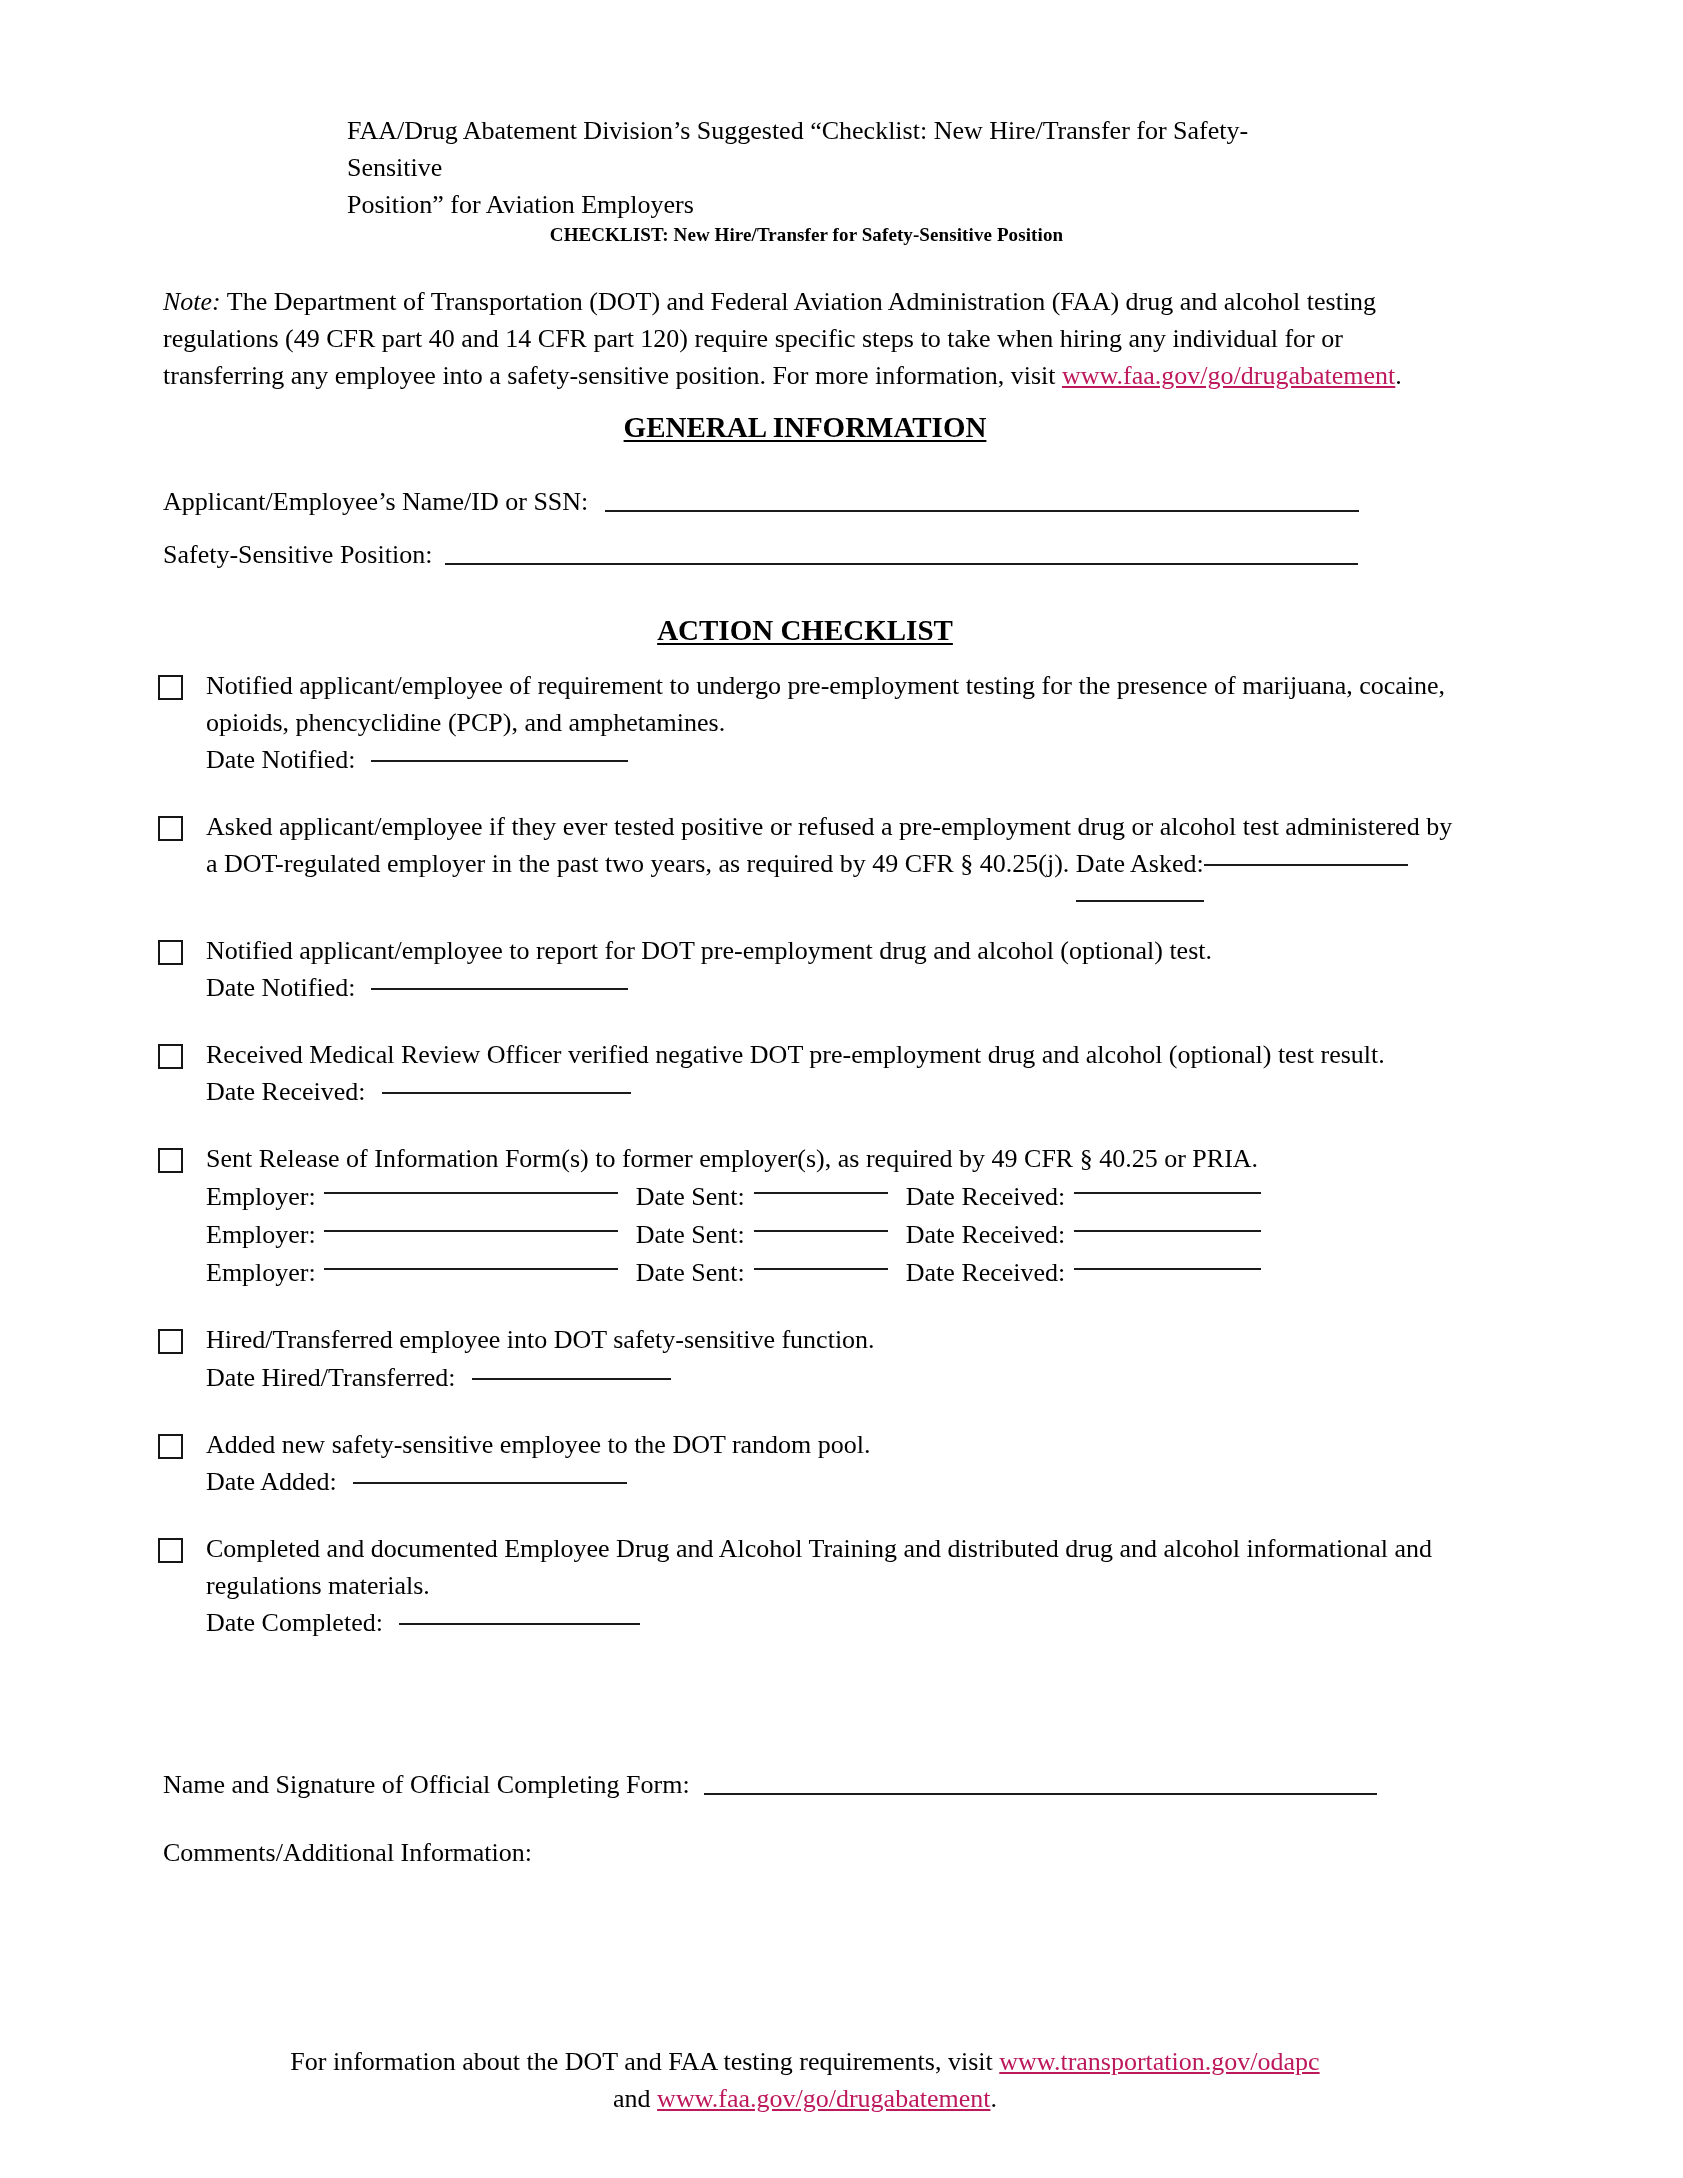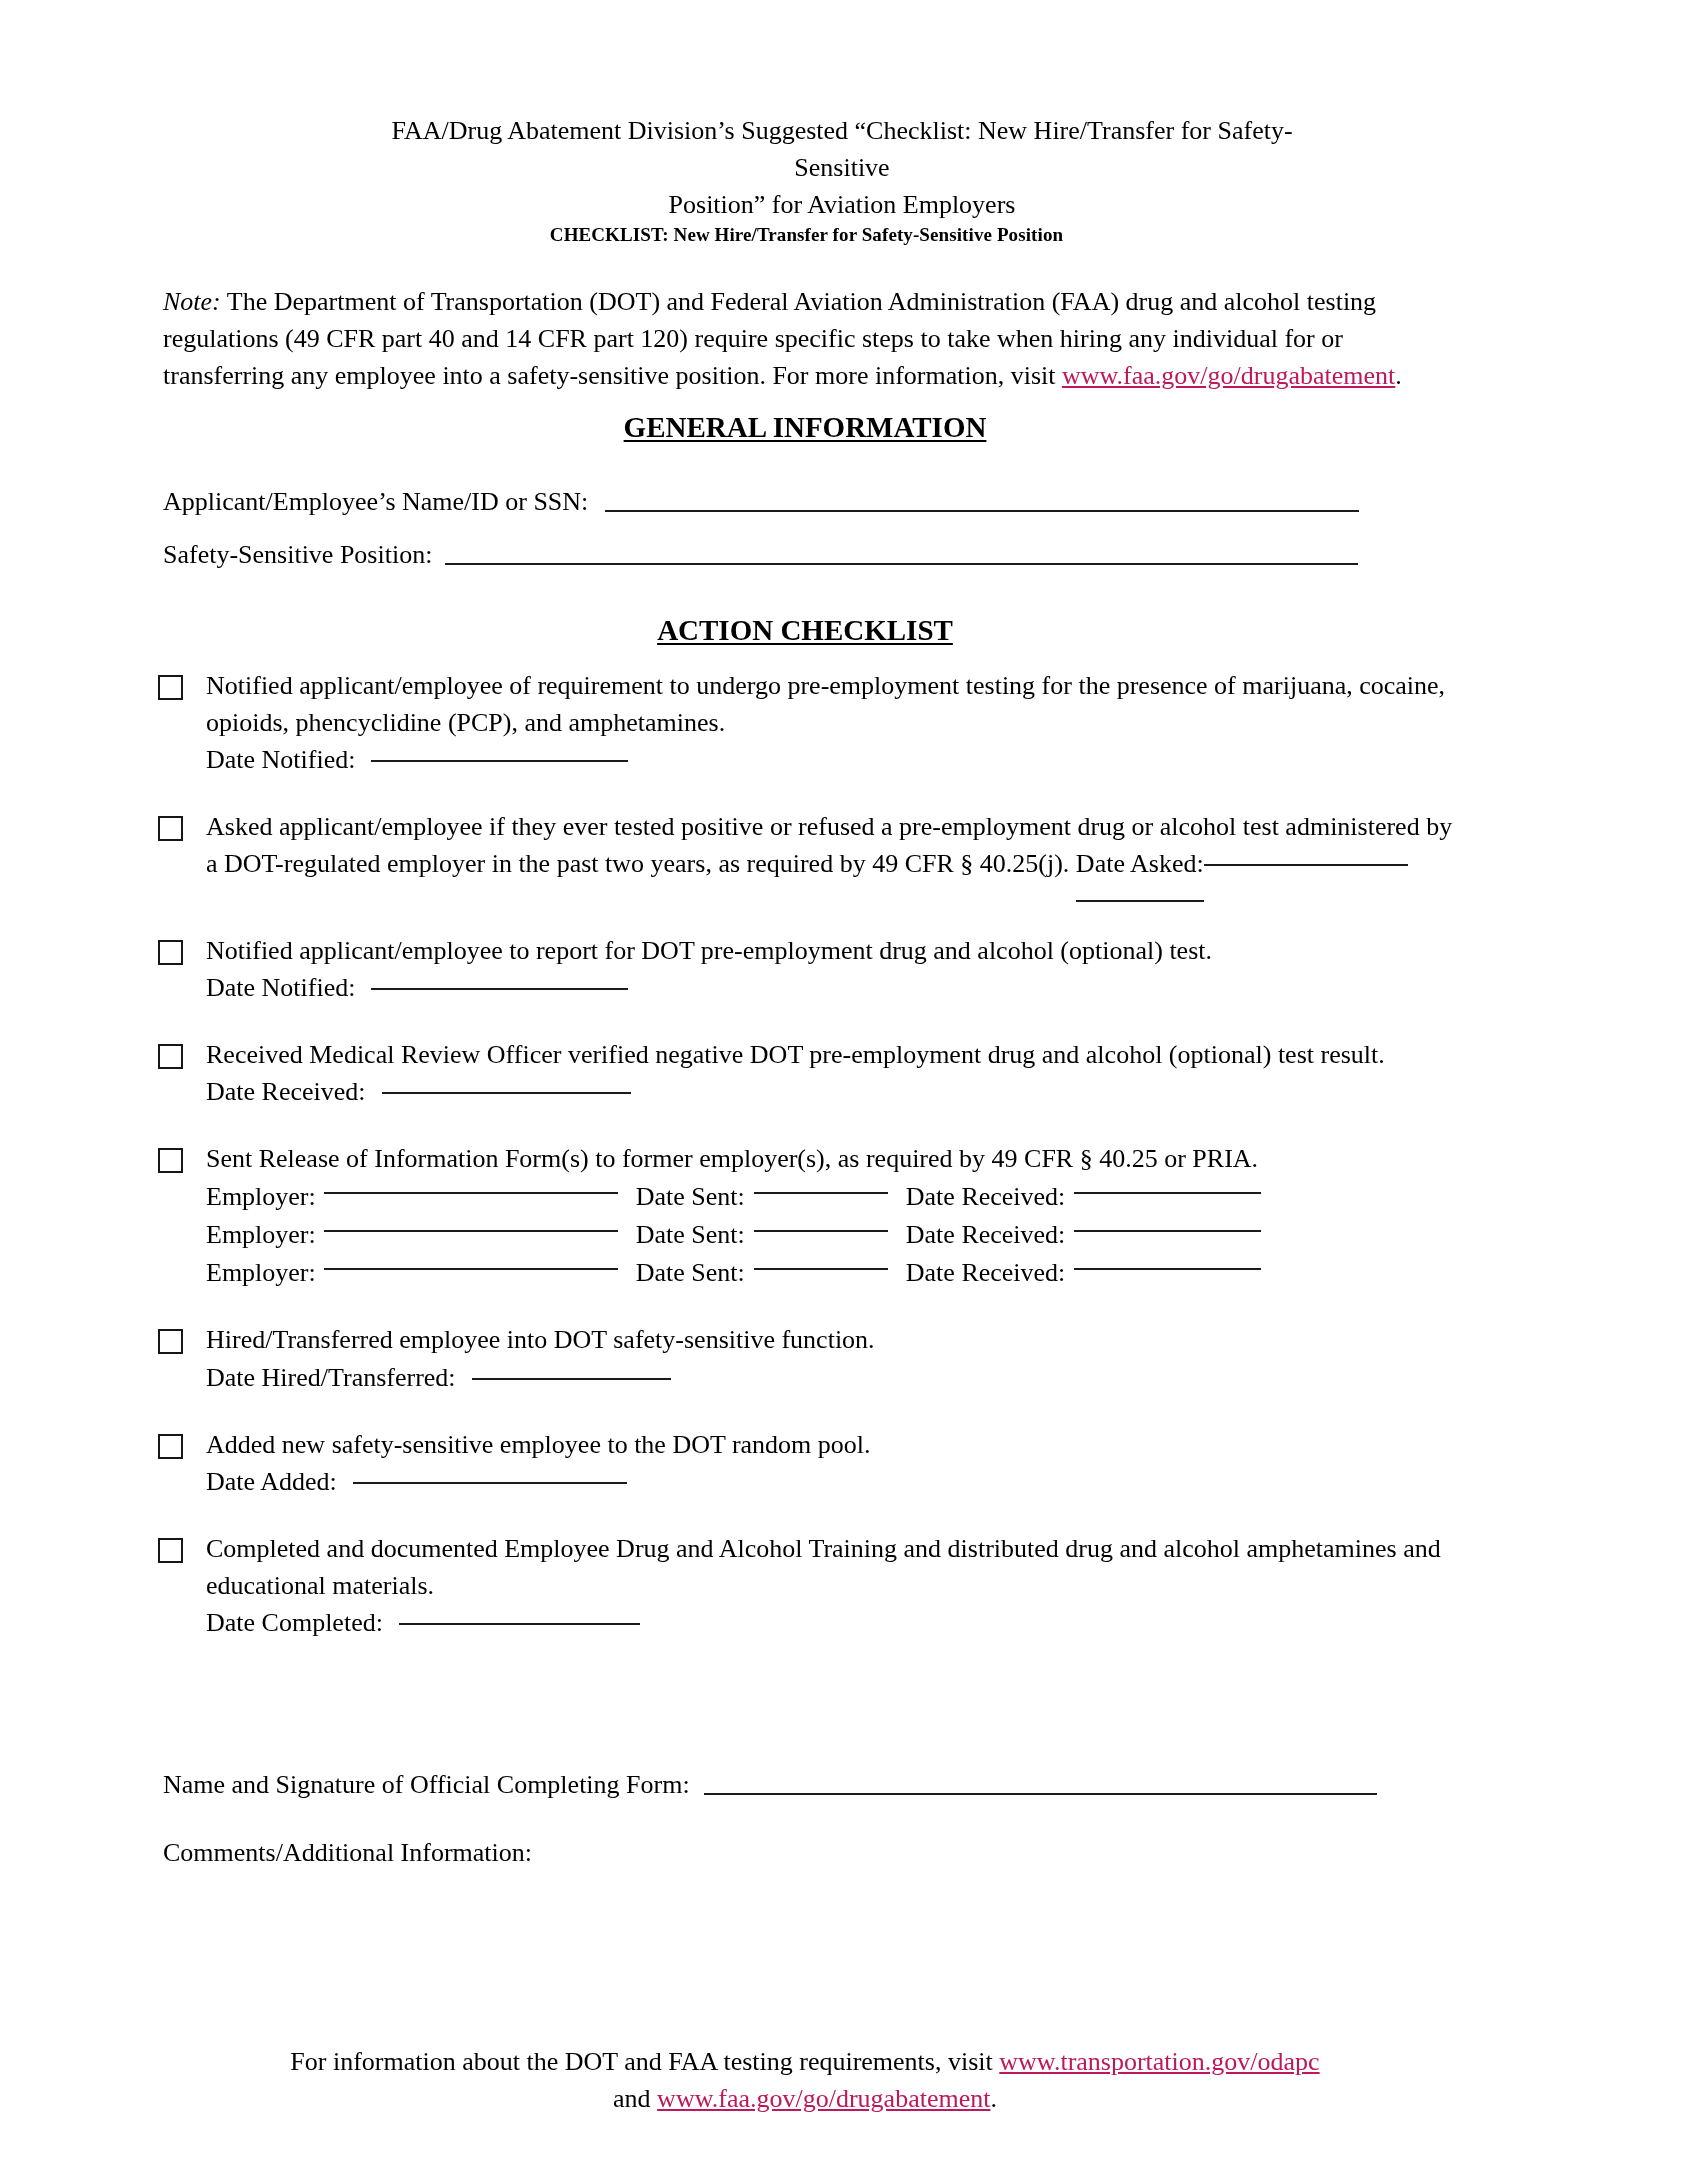--- a/index.html
+++ b/index.html
@@ -21,21 +21,20 @@
     height: 2178px;
     padding: 0;
   }
 
   
   .doc-header {
     position: absolute;
     left: 347px;
     top: 113px;
     width: 990px;
-    text-align: center;
     font-size: 26px;
     line-height: 1.42;
   }
 
   .doc-title {
     position: absolute;
     left: 163px;
     top: 224px;
     width: 1287px;
     text-align: center;
@@ -286,21 +285,21 @@
     </div>
 
     <div class="check-item">
       <span class="checkbox"></span>
       <span class="item-text">Added new safety-sensitive employee to the DOT random pool.</span>
       <span class="date-line"><span>Date Added:</span><span class="gap" style="width:16px"></span><span class="rule" style="width:274px"></span></span>
     </div>
 
     <div class="check-item">
       <span class="checkbox"></span>
-      <span class="item-text">Completed and documented Employee Drug and Alcohol Training and distributed drug and alcohol amphetamines and educational materials.</span>
+      <span class="item-text">Completed and documented Employee Drug and Alcohol Training and distributed drug and alcohol informational and regulations materials.</span>
       <span class="date-line"><span>Date Completed:</span><span class="gap" style="width:16px"></span><span class="rule" style="width:241px"></span></span>
     </div>
 
   </div>
 
   <div class="bottom-row" id="row-signature">
     <span class="lbl">Name and Signature of Official Completing Form:</span>
     <span class="gap"></span>
     <span class="rule"></span>
   </div>

